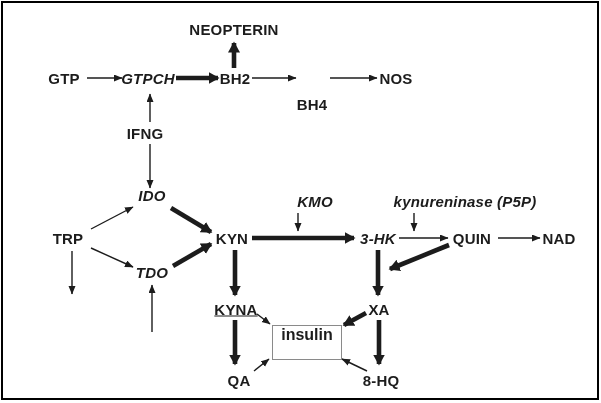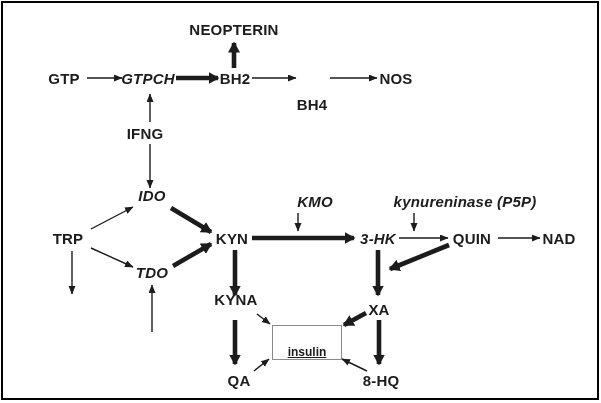--- a/index.html
+++ b/index.html
@@ -20,22 +20,22 @@
   #node-layer { position:absolute; left:0; top:0; width:601px; height:403px; }
   .node {
     position:absolute; transform:translate(-50%,-50%);
     font-weight:bold; font-size:15px; color:var(--text-color,#1c1c1c);
     white-space:nowrap; letter-spacing:0.2px;
   }
   .node.italic { font-style:italic; }
   .insulin-box {
     position:absolute; background:#fff;
     border:1px solid var(--box-border,#8a8a8a);
-    display:flex; align-items:flex-end; justify-content:center;
-    font-weight:bold; font-size:12px; color:var(--text-color,#1c1c1c);text-decoration:underline;
+    display:flex; align-items:flex-start; justify-content:center;
+    font-weight:bold; font-size:16px; color:var(--text-color,#1c1c1c);
   }
 </style>
 </head>
 <body>
 
 <div id="stage">
   <svg id="edge-layer" xmlns="http://www.w3.org/2000/svg" viewBox="0 0 601 403">
     <defs>
       <marker id="head-thin" markerUnits="userSpaceOnUse" markerWidth="10" markerHeight="8" refX="8" refY="3.5" orient="auto">
         <path d="M0,0 L8.5,3.5 L0,7 Z"></path>
@@ -85,19 +85,19 @@
       <div class="node" style="left: 145px; top: 133px; text-align: right;">IFNG</div>
       <div class="node italic" style="left: 152px; top: 195px;">IDO</div>
       <div class="node" style="left: 68px; top: 238px;">TRP</div>
       <div class="node italic" style="left: 152px; top: 272px;">TDO</div>
       <div class="node" style="left: 232px; top: 238px;">KYN</div>
       <div class="node italic" style="left: 300px; top: 201px; margin-left: 15px;">KMO</div>
       <div class="node italic" style="left: 435px; top: 201px; margin-left: 30px;">kynureninase (P5P)</div>
       <div class="node" style="left: 378px; top: 238px; font-style: italic;">3-HK</div>
       <div class="node" style="left: 472px; top: 238px;">QUIN</div>
       <div class="node" style="left: 559px; top: 238px;">NAD</div>
-      <div class="node" style="left: 236px; top: 299px;">KYNA</div>
+      <div class="node" style="left: 236px; top: 309px; text-decoration: underline;">KYNA</div>
       <div class="node" style="left: 379px; top: 309px;">XA</div>
       <div class="node" style="left: 239px; top: 380px;">QA</div>
       <div class="node" style="left: 381px; top: 380px;">8-HQ</div>
     </div>
   <div class="frame"></div>
 </div>
 
 </body></html>

